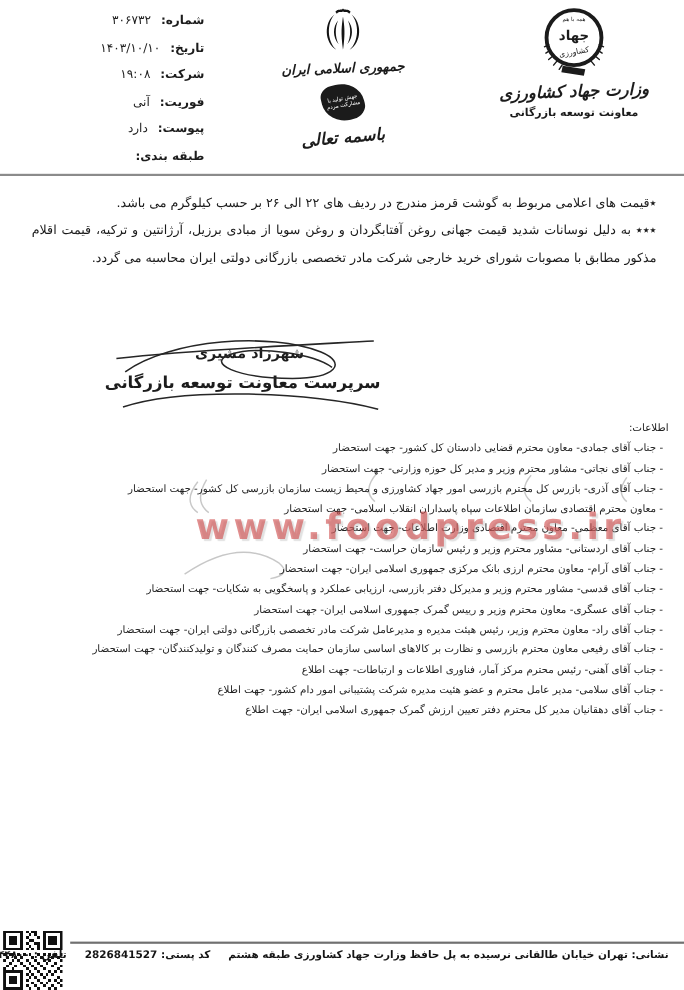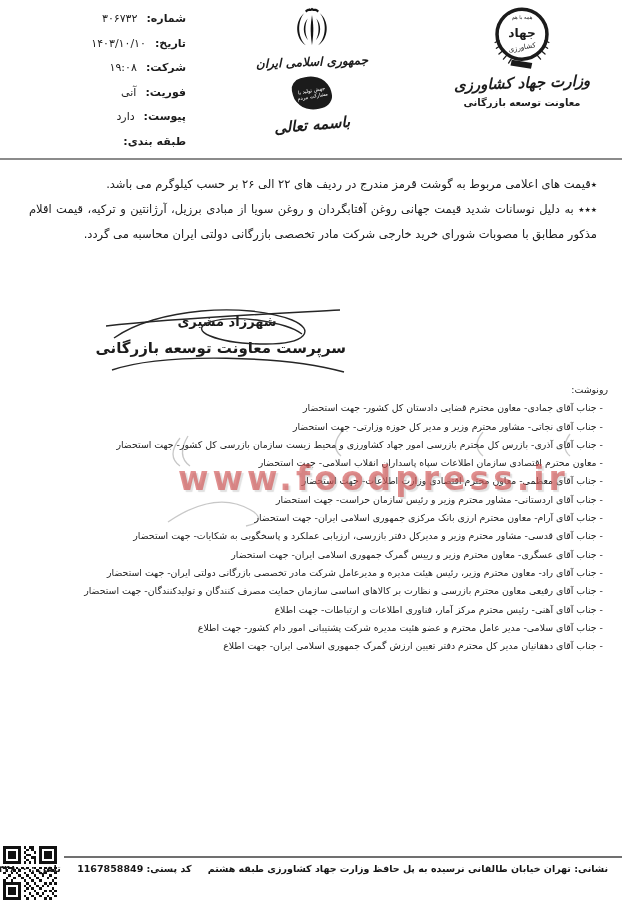--- a/index.html
+++ b/index.html
@@ -144,21 +144,21 @@
     <g fill="none" stroke="#9a9a9a" stroke-width="1.3" opacity="0.55">
       <path d="M42 22 q-14 18 0 28 M50 20 q-12 20 2 30"></path>
       <path d="M205 14 q-14 16 -2 26"></path>
       <path d="M345 16 q-12 14 0 24"></path>
       <path d="M432 18 q-10 14 0 22"></path>
       <path d="M30 106 q 50 -34 86 -10 q 12 10 -8 14"></path>
     </g>
   </svg>
 
   <div class="cc">
-    <div class="cc-heading">رونوشت:</div>
+    <div class="cc-heading">اطلاعات:</div>
     <div class="cc-item">- جناب آقای جمادی- معاون محترم قضایی دادستان کل کشور- جهت استحضار</div>
     <div class="cc-item">- جناب آقای نجاتی- مشاور محترم وزیر و مدیر کل حوزه وزارتی- جهت استحضار</div>
     <div class="cc-item">- جناب آقای آذری- بازرس کل محترم بازرسی امور جهاد کشاورزی و محیط زیست سازمان بازرسی کل کشور- جهت استحضار</div>
     <div class="cc-item">- معاون محترم اقتصادی سازمان اطلاعات سپاه پاسداران انقلاب اسلامی- جهت استحضار</div>
     <div class="cc-item">- جناب آقای معظمی- معاون محترم اقتصادی وزارت اطلاعات- جهت استحضار</div>
     <div class="cc-item">- جناب آقای اردستانی- مشاور محترم وزیر و رئیس سازمان حراست- جهت استحضار</div>
     <div class="cc-item">- جناب آقای آرام- معاون محترم ارزی بانک مرکزی جمهوری اسلامی ایران- جهت استحضار</div>
     <div class="cc-item">- جناب آقای قدسی- مشاور محترم وزیر و مدیرکل دفتر بازرسی، ارزیابی عملکرد و پاسخگویی به شکایات- جهت استحضار</div>
     <div class="cc-item">- جناب آقای عسگری- معاون محترم وزیر و رییس گمرک جمهوری اسلامی ایران- جهت استحضار</div>
     <div class="cc-item">- جناب آقای راد- معاون محترم وزیر، رئیس هیئت مدیره و مدیرعامل شرکت مادر تخصصی بازرگانی دولتی ایران- جهت استحضار</div>
@@ -175,21 +175,21 @@
     <path fill="#111" d="M0 0h7v7h-7z M14 0h7v7h-7z M0 14h7v7h-7z"></path>
     <path fill="#fff" d="M1 1h5v5h-5z M15 1h5v5h-5z M1 15h5v5h-5z"></path>
     <path fill="#111" d="M2 2h3v3h-3z M16 2h3v3h-3z M2 16h3v3h-3z"></path>
     <path fill="#111" d="M8 0h1v1h-1z M10 0h2v1h-2z M9 1h1v1h-1z M11 1h1v1h-1z M13 1h0z M8 2h1v1h-1z M12 2h1v1h-1z M9 3h2v1h-2z M13 3h0z M8 4h1v1h-1z M11 4h2v1h-2z M9 5h1v1h-1z M12 5h1v1h-1z M8 6h1v1h-1z M10 6h1v1h-1z M12 6h1v1h-1z M0 8h1v1h-1z M2 8h2v1h-2z M5 8h1v1h-1z M7 8h1v1h-1z M9 8h1v1h-1z M12 8h1v1h-1z M14 8h1v1h-1z M16 8h1v1h-1z M18 8h1v1h-1z M20 8h1v1h-1z M1 9h1v1h-1z M4 9h1v1h-1z M6 9h1v1h-1z M10 9h1v1h-1z M13 9h1v1h-1z M17 9h1v1h-1z M19 9h1v1h-1z M0 10h1v1h-1z M3 10h1v1h-1z M5 10h1v1h-1z M8 10h1v1h-1z M11 10h1v1h-1z M14 10h1v1h-1z M16 10h1v1h-1z M20 10h1v1h-1z M2 11h1v1h-1z M6 11h1v1h-1z M9 11h1v1h-1z M12 11h1v1h-1z M15 11h1v1h-1z M18 11h1v1h-1z M1 12h1v1h-1z M4 12h1v1h-1z M7 12h1v1h-1z M10 12h1v1h-1z M13 12h1v1h-1z M17 12h1v1h-1z M20 12h1v1h-1z M0 13h1v1h-1z M3 13h1v1h-1z M8 13h1v1h-1z M11 13h1v1h-1z M14 13h1v1h-1z M19 13h1v1h-1z M9 14h1v1h-1z M12 14h1v1h-1z M16 14h1v1h-1z M18 14h1v1h-1z M20 14h1v1h-1z M8 15h1v1h-1z M10 15h1v1h-1z M13 15h1v1h-1z M15 15h1v1h-1z M17 15h1v1h-1z M9 16h1v1h-1z M11 16h1v1h-1z M14 16h1v1h-1z M19 16h1v1h-1z M8 17h1v1h-1z M12 17h1v1h-1z M16 17h1v1h-1z M18 17h1v1h-1z M20 17h1v1h-1z M10 18h1v1h-1z M13 18h1v1h-1z M15 18h1v1h-1z M19 18h1v1h-1z M8 19h1v1h-1z M11 19h1v1h-1z M14 19h1v1h-1z M17 19h1v1h-1z M20 19h1v1h-1z M9 20h1v1h-1z M12 20h1v1h-1z M16 20h1v1h-1z M18 20h1v1h-1z"></path>
   </svg>
   <div class="footer-line"></div>
   <div class="footer-text">
     <span class="seg">نشانی: تهران خیابان طالقانی نرسیده به پل حافظ وزارت جهاد کشاورزی طبقه هشتم</span>
     <span class="seg">
       <span>کد پستی:</span>
-      <span>1167858849</span>
+      <span>2826841527</span>
     </span>
     <span class="seg">
       <span>تلفن :</span>
       <span>۴۳۵۴۴۸۰۰</span>
     </span>
   </div>
 
 </div>
 
 </body></html>

